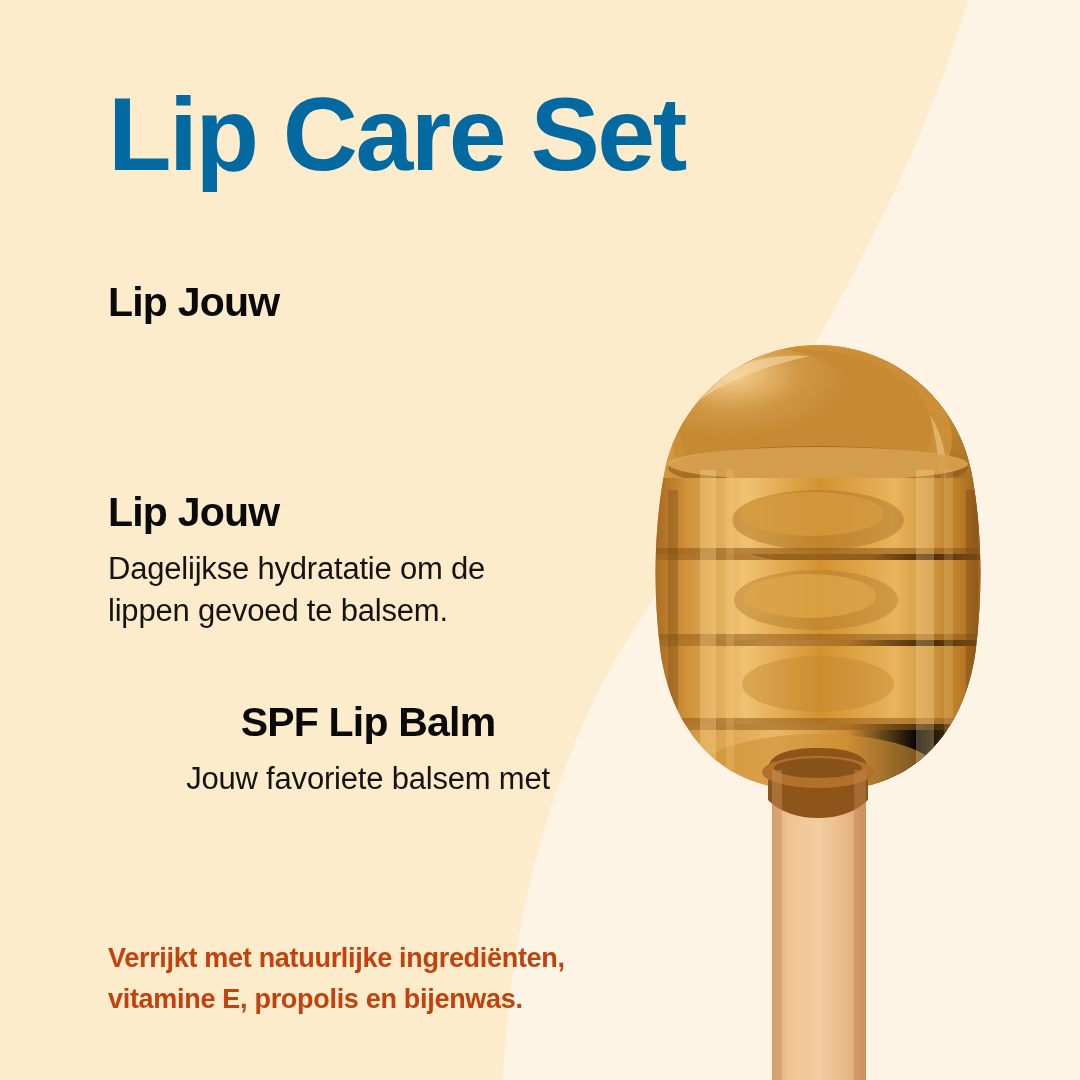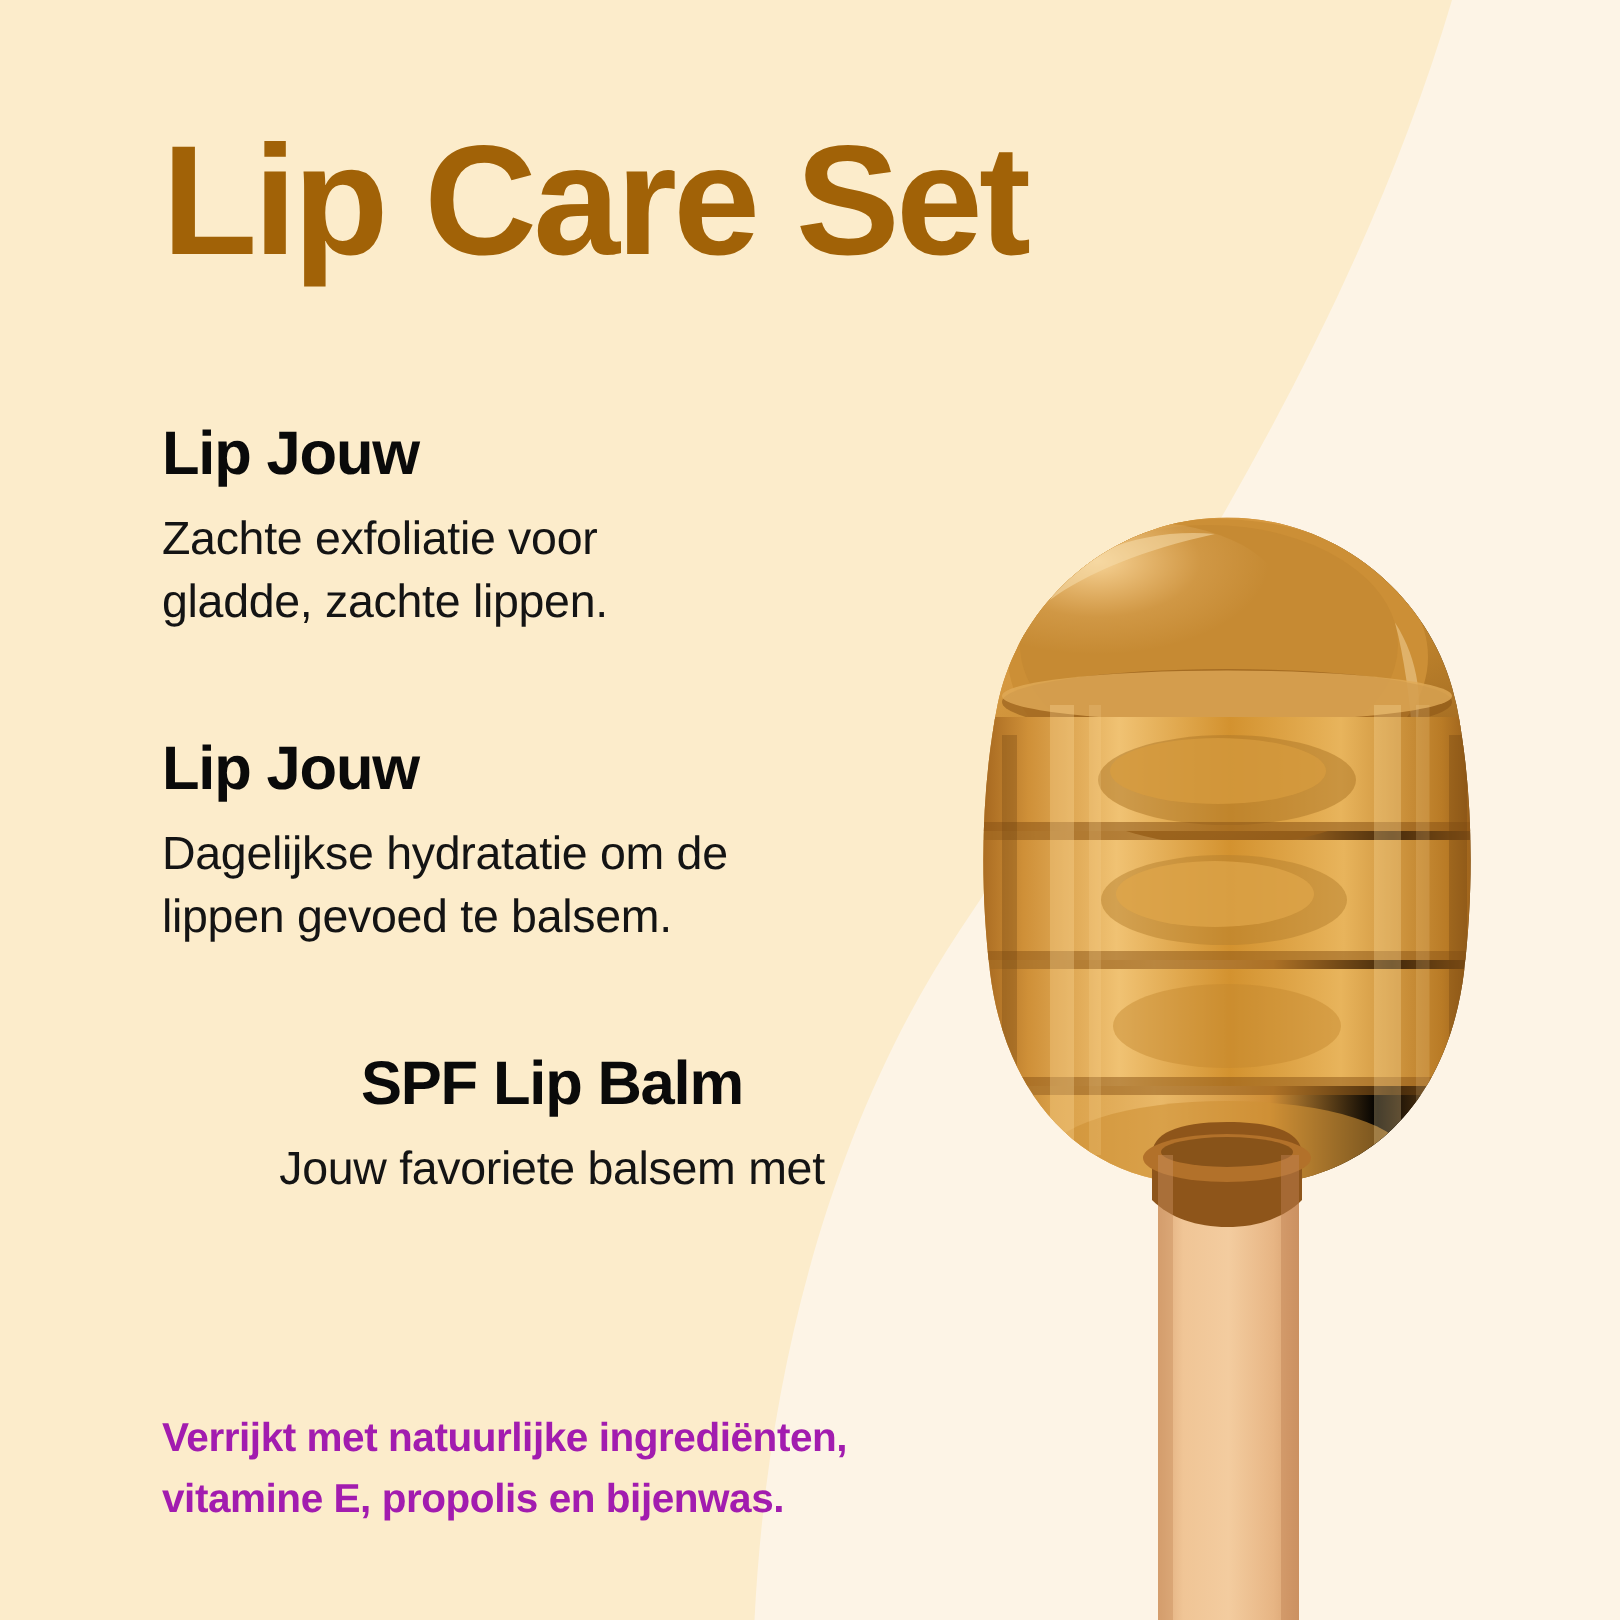--- a/index.html
+++ b/index.html
@@ -51,21 +51,21 @@
 
   .title {
     position: absolute;
     top: 82px;
     left: 0;
     margin: 0;
     font-size: 104px;
     line-height: 104px;
     font-weight: 700;
     letter-spacing: -2.5px;
-    color: #a16207;
+    color: #0369a1;
     white-space: nowrap;
   }
 
   .block { position: absolute; left: 0; width: 520px; }
   .block-1 { top: 280px; }
   .block-2 { top: 490px; }
   .block-3 { top: 700px; text-align: center; }
 
   .block h2 {
     margin: 0 0 14px 0;
@@ -88,21 +88,21 @@
   .footnote {
     position: absolute;
     left: 0;
     top: 938px;
     width: 540px;
     margin: 0;
     font-size: 27px;
     line-height: 41px;
     font-weight: 700;
     letter-spacing: -0.3px;
-    color: #a21caf;
+    color: #c2410c;
   }
   .footnote .ln { display: block; }
 </style>
 </head>
 <body>
 
 <div id="poster">
 
   <div class="bg-base"></div>
 
@@ -221,24 +221,20 @@
     <rect x="772" y="770" width="10" height="310" fill="#c9915f" opacity="0.45"></rect>
     <rect x="854" y="770" width="12" height="310" fill="#c08354" opacity="0.45"></rect>
   </svg>
 
   <div class="content">
 
     <h1 class="title">Lip Care Set</h1>
 
     <div class="block block-1">
       <h2>Lip Jouw</h2>
-      <p>
-        <span class="ln">Zachte exfoliatie voor</span>
-        <span class="ln">gladde, zachte lippen.</span>
-      </p>
     </div>
 
     <div class="block block-2">
       <h2>Lip Jouw</h2>
       <p>
         <span class="ln">Dagelijkse hydratatie om de</span>
         <span class="ln">lippen gevoed te balsem.</span>
       </p>
     </div>
 

